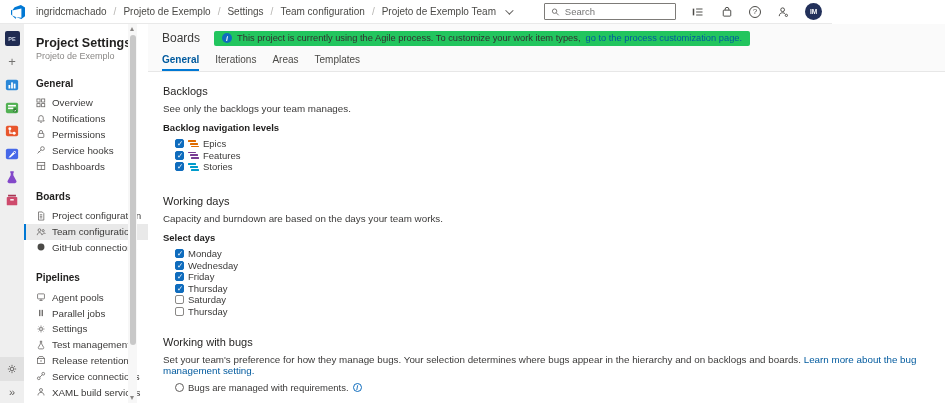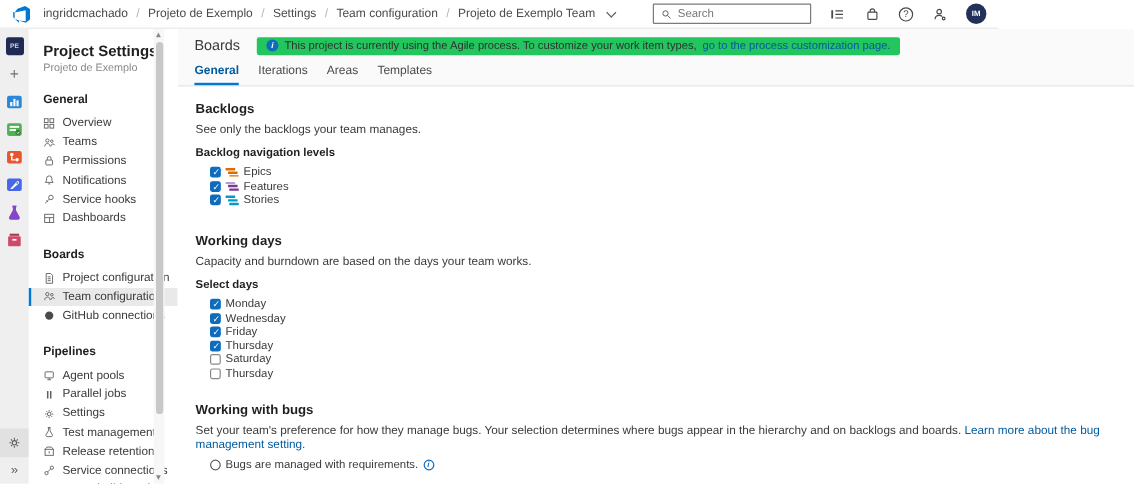--- a/index.html
+++ b/index.html
@@ -61,21 +61,21 @@
   .banner{display:flex;align-items:center;gap:5px;background:#22c55e;border-radius:2px;
     font-size:9.3px;color:#323130;padding:2.5px 8px;white-space:nowrap}
   .binfo{width:10px;height:10px;border-radius:50%;background:#0f6cbd;color:#fff;font-size:7px;
     font-style:italic;font-weight:bold;display:flex;align-items:center;justify-content:center;flex:0 0 auto}
   .binfo::after{content:"i"}
   .blink{color:#005a9e;cursor:pointer}
   .tabs{display:flex;gap:16px;padding-left:14px;margin-top:6px;font-size:10px;color:#4b4a47}
   .tab{padding-bottom:4px;cursor:pointer;border-bottom:2px solid transparent}
   .tab.sel{color:#005a9e;font-weight:bold;border-bottom-color:#0078d4}
   .content{padding:13px 0 0 15px;font-size:10px}
-  .sech{font-size:11px;font-weight:bold;color:#201f1e}
+  .sech{font-size:11px;font-weight:normal;color:#201f1e}
   .desc{font-size:9.8px;color:#3b3a39;margin-top:6px}
   .sublbl{font-size:9.5px;font-weight:bold;color:#201f1e;margin-top:8px}
   .crow{display:flex;align-items:center;gap:4px;height:11.6px;margin-left:12px;font-size:9.5px;color:#3b3a39}
   .crow:first-of-type{margin-top:0}
   .grp{margin-top:5px}
   .cb{width:9px;height:9px;border:1px solid #8a8886;border-radius:2px;background:#fff;
     position:relative;flex:0 0 auto;cursor:pointer}
   .cb.on{background:#0f6cbd;border-color:#0f6cbd}
   .cb.on::after{content:"\2713";color:#fff;font-size:7.5px;position:absolute;top:-1px;left:1px;line-height:9px}
   .blv{display:inline-flex;flex-direction:column;gap:1px;flex:0 0 auto}
@@ -285,35 +285,29 @@
 
   <div class="nsec">General</div>
   <div class="ni">
     <svg width="10" height="10" viewBox="0 0 16 16" class="navico">
         <use href="#s-grid"></use>
       </svg>
     <span>Overview</span>
   </div>
   <div class="ni">
     <svg width="10" height="10" viewBox="0 0 16 16" class="navico">
-        <use href="#s-people"></use>
-      </svg>
-    <span>Teams</span>
+        <use href="#s-bell"></use>
+      </svg>
+    <span>Notifications</span>
   </div>
   <div class="ni">
     <svg width="10" height="10" viewBox="0 0 16 16" class="navico">
         <use href="#s-lock"></use>
       </svg>
     <span>Permissions</span>
-  </div>
-  <div class="ni">
-    <svg width="10" height="10" viewBox="0 0 16 16" class="navico">
-        <use href="#s-bell"></use>
-      </svg>
-    <span>Notifications</span>
   </div>
   <div class="ni">
     <svg width="10" height="10" viewBox="0 0 16 16" class="navico">
         <use href="#s-hook"></use>
       </svg>
     <span>Service hooks</span>
   </div>
   <div class="ni">
     <svg width="10" height="10" viewBox="0 0 16 16" class="navico">
         <use href="#s-dash"></use>

